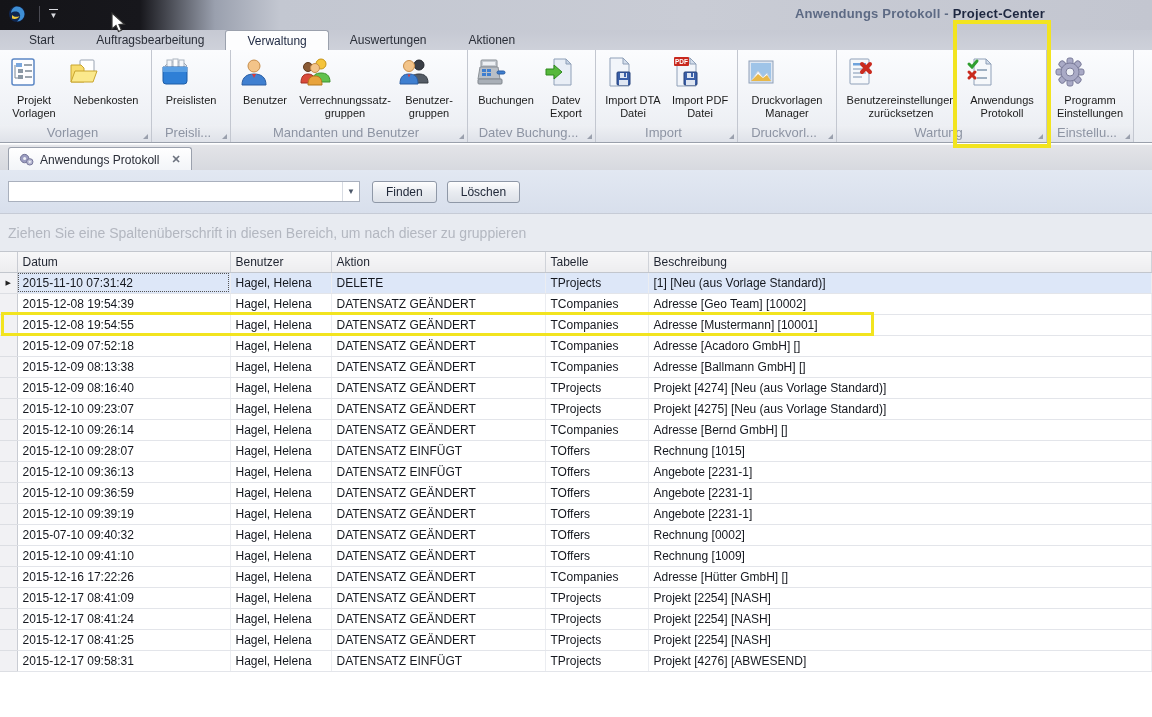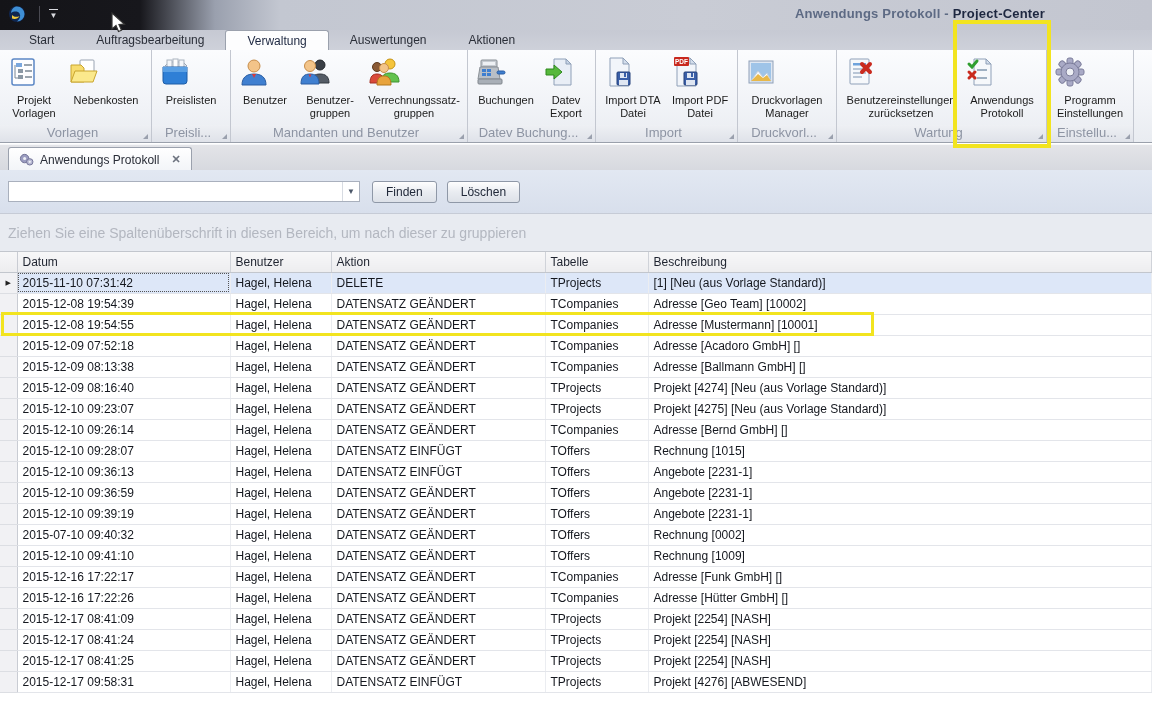--- a/index.html
+++ b/index.html
@@ -164,38 +164,38 @@
       <div class="rbtn">
         <span><svg viewBox="0 0 32 32" width="32" height="32">
           <circle cx="16" cy="10" r="6" fill="#f3c489" stroke="#c78d4a"></circle>
           <path d="M4 29 c0 -8 5 -11 12 -11 s12 3 12 11 z" fill="#3f7fd0" stroke="#2a5da2"></path>
           <path d="M14 18 l2 4 l2 -4 z" fill="#d93a3a"></path>
         </svg></span>
         <span class="lbl" style="width:54px">Benutzer</span>
       </div>
       <div class="rbtn">
         <span><svg viewBox="0 0 32 32" width="32" height="32">
-          <circle cx="21" cy="9" r="5" fill="#3a3f46" stroke="#23272c"></circle>
-          <path d="M12 27 c0 -7 4 -9 9 -9 s9 2 9 9 z" fill="#555c66" stroke="#353a41"></path>
-          <circle cx="11" cy="10" r="5.5" fill="#f3c489" stroke="#c78d4a"></circle>
-          <path d="M2 28 c0 -8 4 -10 9 -10 s9 2 9 10 z" fill="#3f7fd0" stroke="#2a5da2"></path>
-          <path d="M9.5 18.5 l1.5 3 l1.5 -3 z" fill="#d93a3a"></path>
-        </svg></span>
-        <span class="lbl" style="width:62px">Benutzer-gruppen</span>
-      </div>
-      <div class="rbtn">
-        <span><svg viewBox="0 0 32 32" width="32" height="32">
           <circle cx="22" cy="8" r="5" fill="#f5c43c" stroke="#c59417"></circle>
           <path d="M13 26 c0 -7 4 -9 9 -9 s9 2 9 9 z" fill="#62c24e" stroke="#3f9330"></path>
           <circle cx="9" cy="11" r="4.5" fill="#8a5a35" stroke="#5e3a1e"></circle>
           <path d="M2 27 c0 -7 3 -9 7 -9 s7 2 7 9 z" fill="#d94a3a" stroke="#a32e22"></path>
           <circle cx="16" cy="12" r="4.5" fill="#f3c489" stroke="#c78d4a"></circle>
           <path d="M9 29 c0 -7 3 -9 7 -9 s7 2 7 9 z" fill="#e8a33c" stroke="#b3771d"></path>
         </svg></span>
         <span class="lbl" style="width:92px">Verrechnungssatz-gruppen</span>
+      </div>
+      <div class="rbtn">
+        <span><svg viewBox="0 0 32 32" width="32" height="32">
+          <circle cx="21" cy="9" r="5" fill="#3a3f46" stroke="#23272c"></circle>
+          <path d="M12 27 c0 -7 4 -9 9 -9 s9 2 9 9 z" fill="#555c66" stroke="#353a41"></path>
+          <circle cx="11" cy="10" r="5.5" fill="#f3c489" stroke="#c78d4a"></circle>
+          <path d="M2 28 c0 -8 4 -10 9 -10 s9 2 9 10 z" fill="#3f7fd0" stroke="#2a5da2"></path>
+          <path d="M9.5 18.5 l1.5 3 l1.5 -3 z" fill="#d93a3a"></path>
+        </svg></span>
+        <span class="lbl" style="width:62px">Benutzer-gruppen</span>
       </div>
     </div>
     <div class="cap"><span>Mandanten und Benutzer</span><span class="dl"></span></div>
   </div>
 
   <div class="rgroup">
     <div class="btns">
       <div class="rbtn">
         <span><svg viewBox="0 0 32 32" width="32" height="32">
           <rect x="6" y="4" width="16" height="7" rx="1" fill="#c7ccd2" stroke="#8a9096"></rect>
@@ -472,28 +472,20 @@
         <tr>
           <td class="ind"></td>
           <td>2015-12-10 09:41:10</td>
           <td>Hagel, Helena</td>
           <td>DATENSATZ GEÄNDERT</td>
           <td>TOffers</td>
           <td>Rechnung [1009]</td>
         </tr>
         <tr>
           <td class="ind"></td>
-          <td>2015-12-16 17:22:17</td>
-          <td>Hagel, Helena</td>
-          <td>DATENSATZ GEÄNDERT</td>
-          <td>TCompanies</td>
-          <td>Adresse [Funk GmbH] []</td>
-        </tr>
-        <tr>
-          <td class="ind"></td>
           <td>2015-12-16 17:22:26</td>
           <td>Hagel, Helena</td>
           <td>DATENSATZ GEÄNDERT</td>
           <td>TCompanies</td>
           <td>Adresse [Hütter GmbH] []</td>
         </tr>
         <tr>
           <td class="ind"></td>
           <td>2015-12-17 08:41:09</td>
           <td>Hagel, Helena</td>

